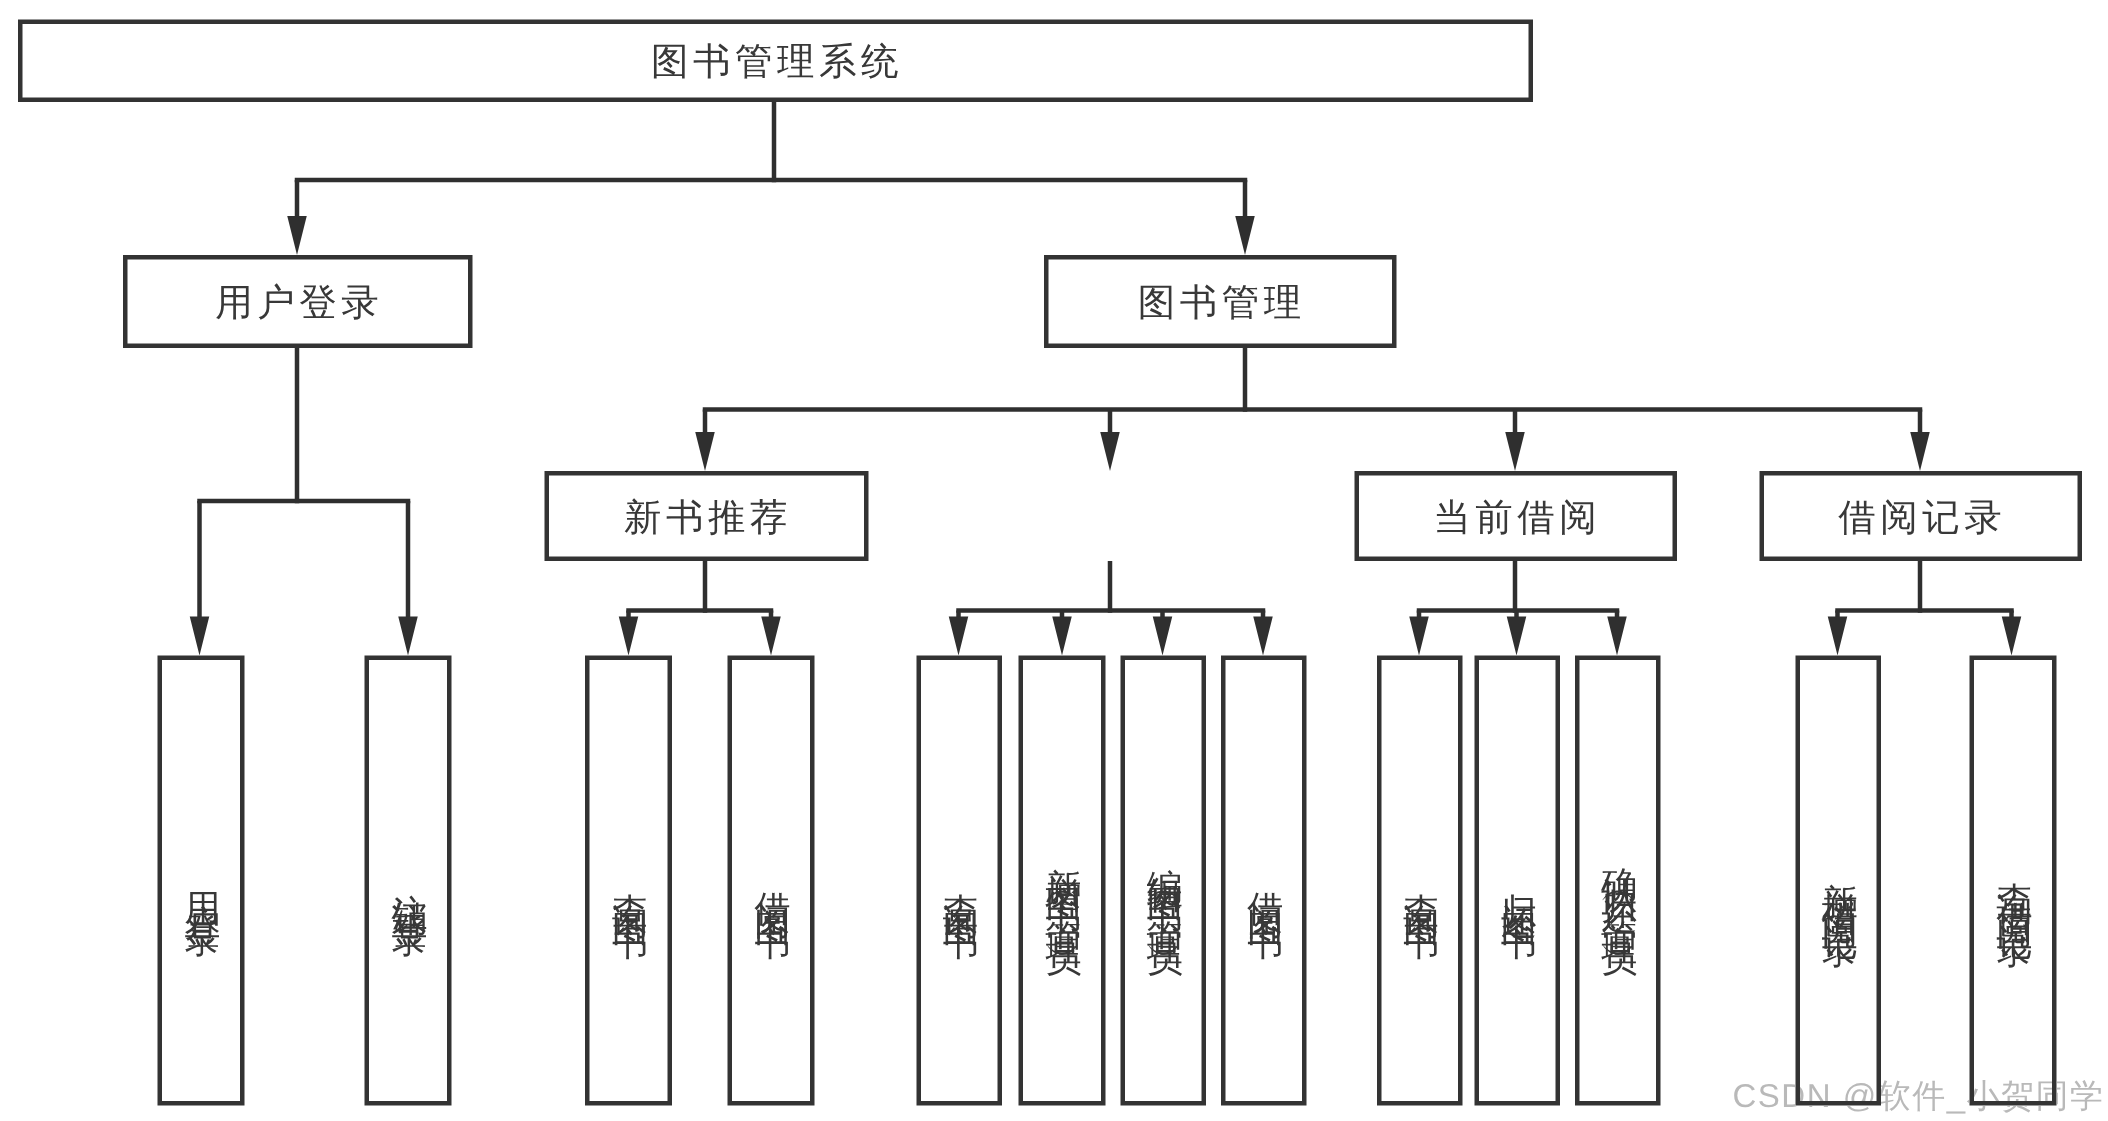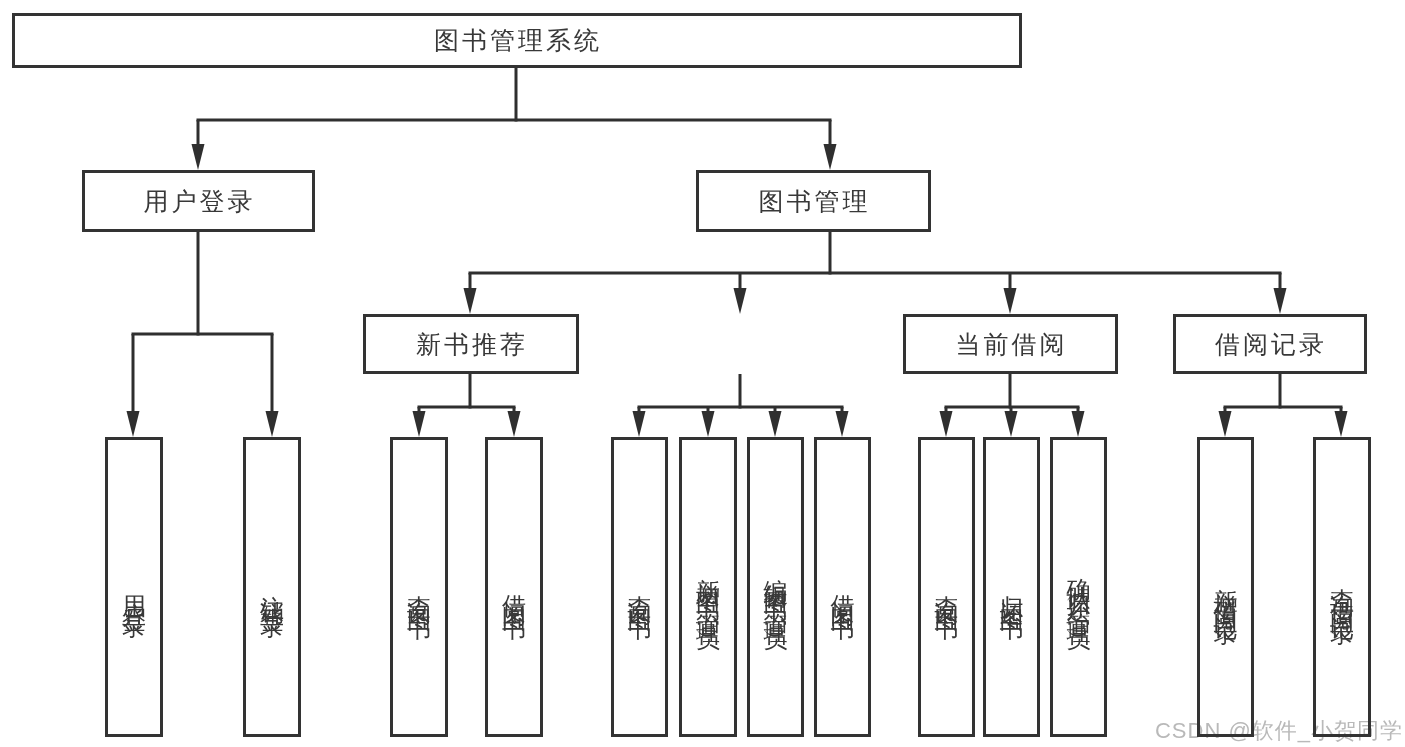--- a/index.html
+++ b/index.html
@@ -117,21 +117,21 @@
   <div class="node h" style="left:696px; top:170px; width:235px; height:62px">
     <span>图书管理</span>
   </div>
 
   <div class="node h" style="left:363px; top:314px; width:216px; height:60px">
     <span>新书推荐</span>
   </div>
   <div class="node h" style="left:903px; top:314px; width:215px; height:60px">
     <span>当前借阅</span>
   </div>
-  <div class="node h" style="left:1173px; top:314px; width:194px; height:60px">
+  <div class="node h" style="left:1173px; top:314px; width:215px; height:60px">
     <span>借阅记录</span>
   </div>
 
   <div class="node v" style="left:105px; top:437px; width:58px; height:300px">
     <span>用户登录</span>
   </div>
   <div class="node v" style="left:243px; top:437px; width:58px; height:300px">
     <span>注销登录</span>
   </div>
 

